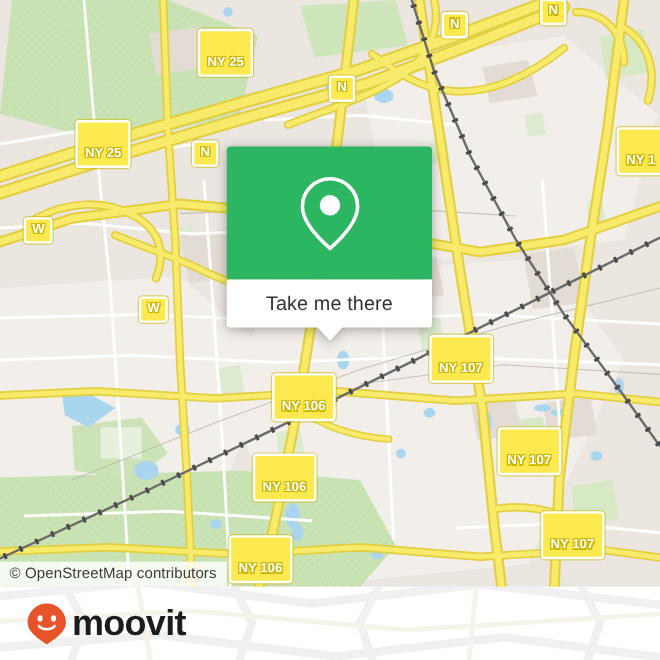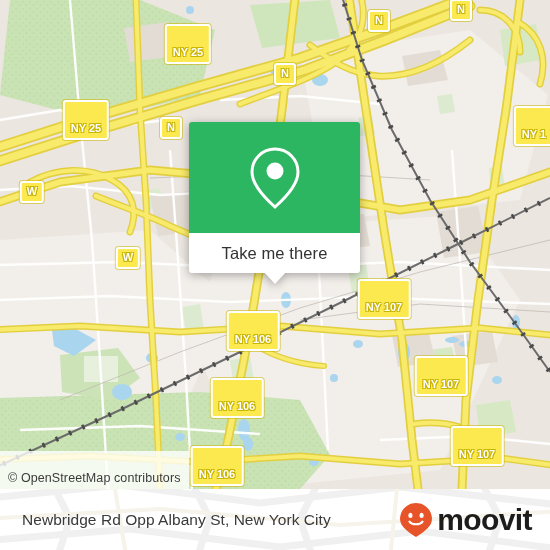--- a/index.html
+++ b/index.html
@@ -10,21 +10,21 @@
   }
   #app{position:relative;width:550px;height:550px;overflow:hidden;}
 
   
   #map{position:absolute;left:0;top:0;width:550px;height:489px;overflow:hidden;background:#ece6e1;}
   #map svg{display:block;}
   .attrib{
     position:absolute;left:0;bottom:0;
     background:rgba(255,255,255,.80);
     font-size:12.5px;color:#3b3b3b;
-    padding:20px 8px 4px 8px;
+    padding:3px 8px 4px 8px;
     letter-spacing:.1px;
     white-space:nowrap;
   }
 
   
   .shield{
     position:absolute;
     background:#fbe94f;
     border:2px solid #ffffff;
     border-radius:3px;
@@ -286,21 +286,20 @@
         <path d="M330,-20 L300,40 L320,100"></path>
         <path d="M470,-20 L500,40 L480,100"></path>
       </g>
       <g stroke="#f6f3ea" stroke-width="4" fill="none">
         <path d="M-20,40 L160,30 L340,46 L560,32"></path>
         <path d="M110,-20 L130,100"></path>
         <path d="M400,-20 L388,100"></path>
       </g>
     </svg>
     <div id="footer-inner">
-      <div id="place-name">Newbridge Rd Opp Albany St, New York City</div>
       <div id="brand">
         <svg width="34" height="36" viewBox="0 0 34 36">
           <path d="M17 1 C8.2 1 1 8.2 1 17 C1 25 11 31 17 35 C23 31 33 25 33 17 C33 8.2 25.8 1 17 1 Z" fill="#e8542a"></path>
           <ellipse cx="11.4" cy="13.4" rx="2.1" ry="2.6" fill="#ffffff"></ellipse>
           <ellipse cx="22.6" cy="13.4" rx="2.1" ry="2.6" fill="#ffffff"></ellipse>
           <path d="M10.5 19.6 C13 23.2 21 23.2 23.5 19.6" stroke="#ffffff" stroke-width="2.1" fill="none" stroke-linecap="round"></path>
         </svg>
         <span id="brand-word">moovit</span>
       </div>
     </div>

